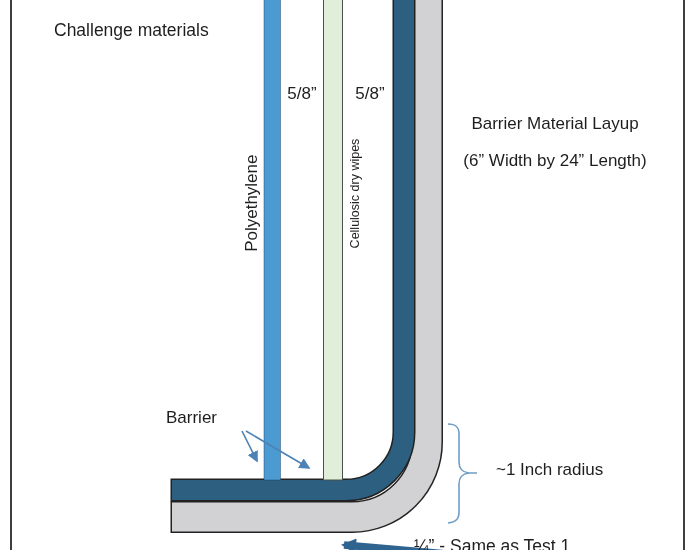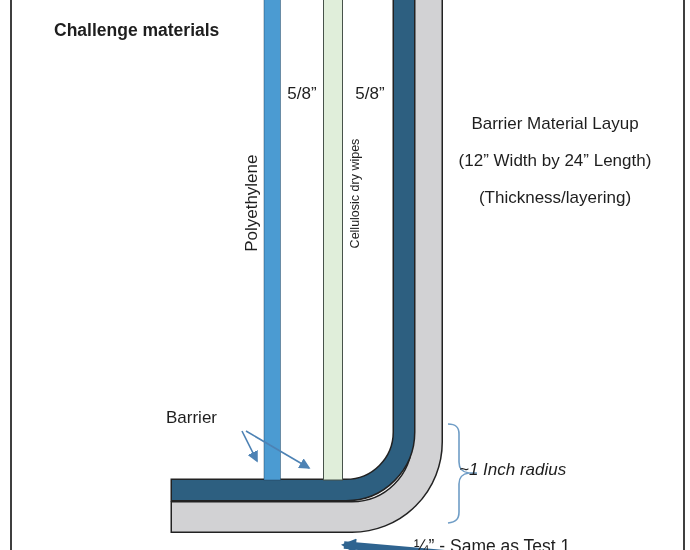--- a/index.html
+++ b/index.html
@@ -7,33 +7,33 @@
     position:relative;width:690px;height:550px;overflow:hidden;
     background:#ffffff;
     font-family:"Liberation Sans", sans-serif;
     color:#1e1e1e;
   }
   .frame-line{position:absolute;top:0;bottom:0;width:2px;background:#3f3f3f;}
   .frame-left{left:10px;}
   .frame-right{left:683px;}
   svg.layer{position:absolute;left:0;top:0;}
   .lbl{position:absolute;white-space:nowrap;font-size:17px;font-weight:500;line-height:1.2;}
-  .lbl-title{left:54px;top:20px;font-size:17.5px;font-weight:bold;}
+  .lbl-title{left:54px;top:20px;font-size:17.5px;}
   .lbl-w1{left:282px;top:84px;width:40px;text-align:center;}
   .lbl-w2{left:350px;top:84px;width:40px;text-align:center;}
   .lbl-rot{transform:rotate(-90deg);transform-origin:center center;text-align:center;}
   .lbl-poly{left:192px;top:193px;width:120px;}
   .lbl-cell{left:290px;top:186px;width:130px;font-size:12.5px;}
   .barrier-block{
     position:absolute;left:453px;top:111px;width:204px;
     text-align:center;font-size:17px;font-weight:500;line-height:26px;
   }
   .barrier-block p{margin:0 0 11px 0;}
   .lbl-contact{left:166px;top:408px;}
-  .lbl-radius{left:459px;top:460px;font-style:italic;}
+  .lbl-radius{left:496px;top:460px;}
   .lbl-bottom{left:414px;top:536px;font-size:17.5px;}
 </style>
 </head>
 <body>
 
 <div class="stage">
 
   <svg class="layer" width="690" height="550" viewBox="0 0 690 550">
     <defs>
       <marker id="headThin" viewBox="0 0 10 10" refX="8.5" refY="5" markerWidth="7" markerHeight="7" orient="auto-start-reverse">
@@ -73,22 +73,21 @@
   <div class="lbl lbl-w1">5/8”</div>
 
   <div class="lbl lbl-w2">5/8”</div>
 
   <div class="lbl lbl-rot lbl-poly">Polyethylene</div>
 
   <div class="lbl lbl-rot lbl-cell">Cellulosic  dry wipes</div>
 
   <div class="barrier-block">
     <p>Barrier Material Layup</p>
-    <p>(12” Width by 24” Length)</p>
-    <p>(Thickness/layering)</p>
+    <p>(6” Width by 24” Length)</p>
   </div>
 
   <div class="lbl lbl-contact">Barrier</div>
 
   <div class="lbl lbl-radius">~1 Inch radius</div>
 
   <div class="lbl lbl-bottom">¼” - Same as Test 1</div>
 
 </div>
 

